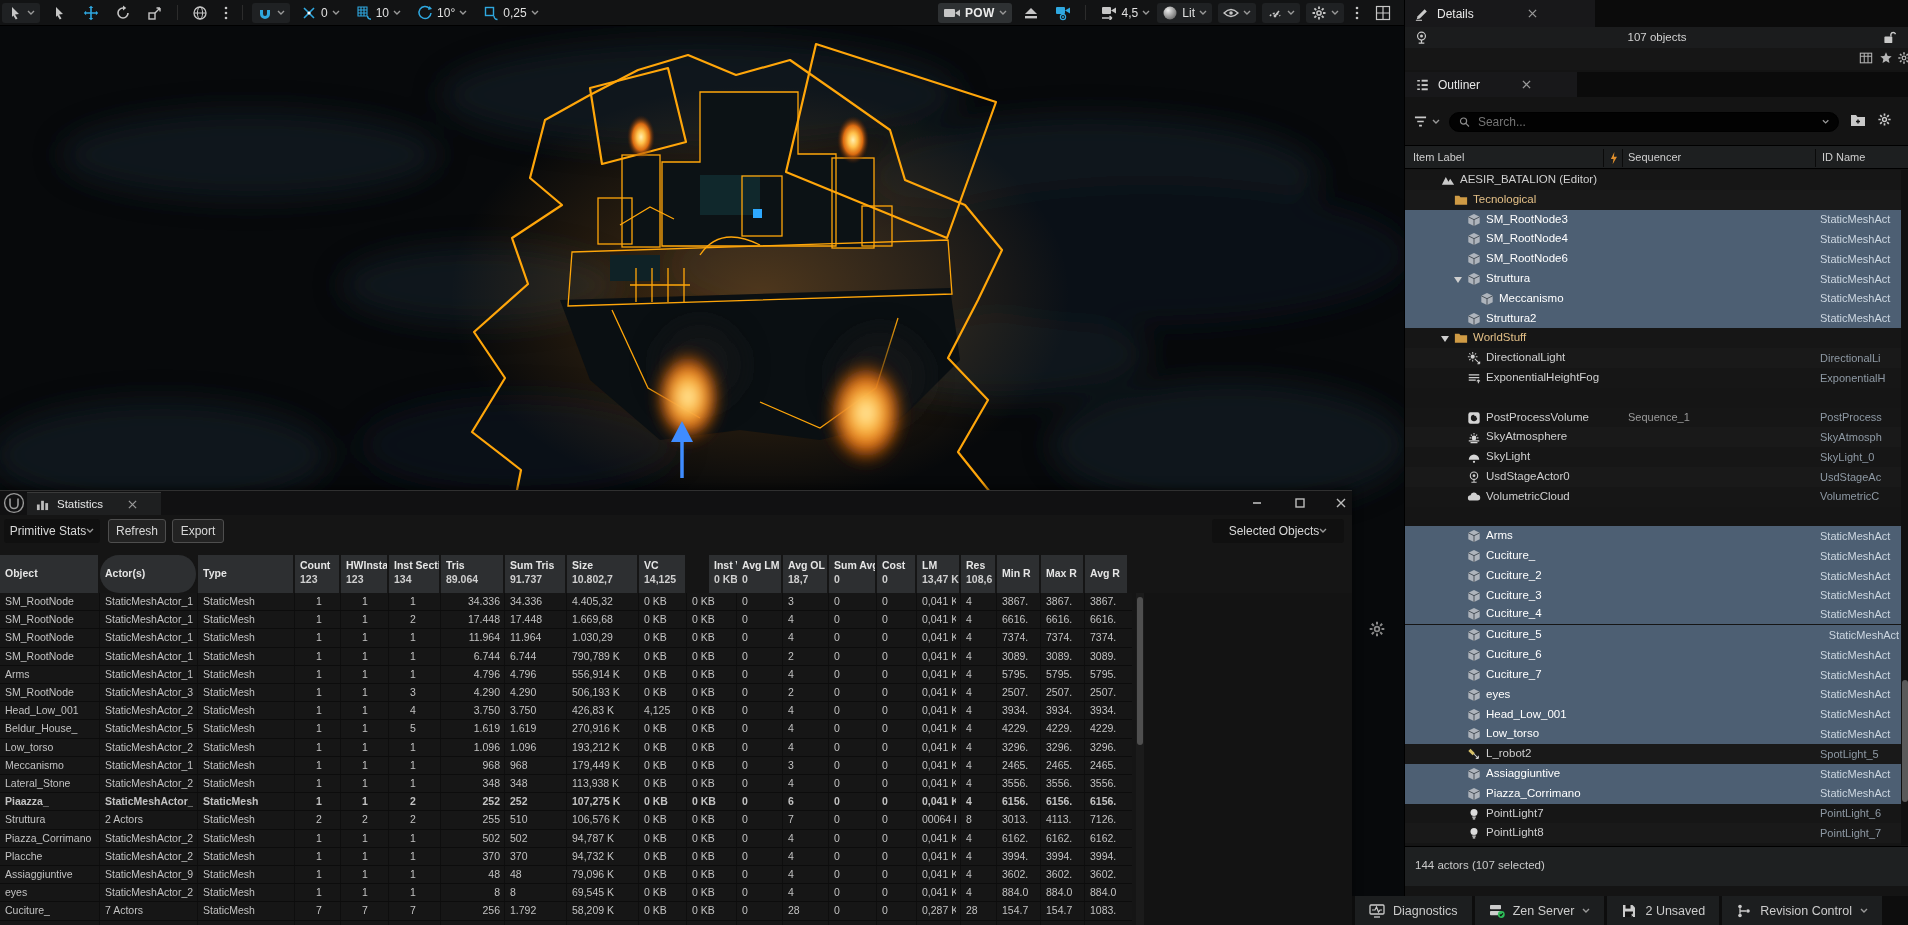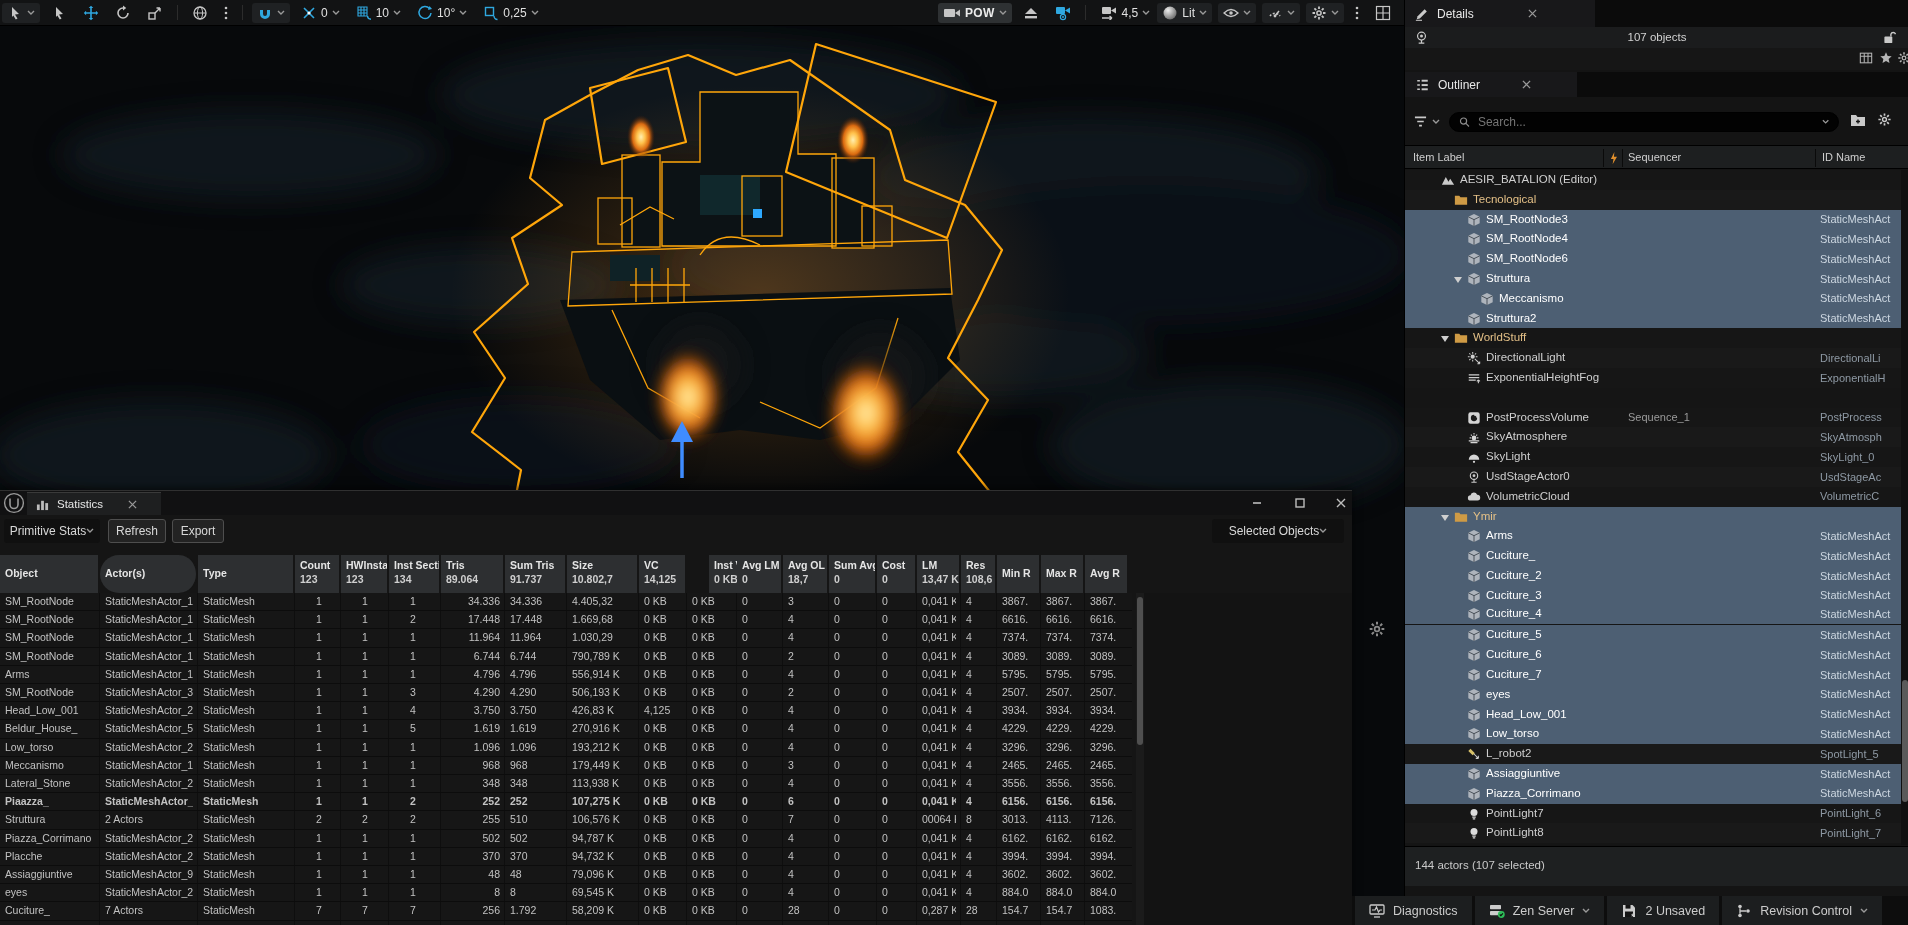--- a/index.html
+++ b/index.html
@@ -1303,33 +1303,20 @@
         </div>
         <div class="orow" style="top: 316.8px;">
           <div class="oicon ic" style="left: 62px;">
             <svg viewBox="0 0 16 12">
               <path d="M4 10 a3 3 0 0 1 0 -6 a4 4 0 0 1 7.6 -0.6 A2.8 2.8 0 0 1 12 10 Z" fill="#cfcfcf"></path>
             </svg>
           </div>
           <div class="olabel" style="left: 81px;">VolumetricCloud</div>
           <div class="oid">VolumetricC</div>
         </div>
-        <div class="orow alt sel folderrow" style="top: 336.6px;">
-          <div class="otri ic" style="left: 36px;">
-            <svg viewBox="0 0 8 6">
-              <path d="M0 0 h8 L4 6 Z" fill="#cfcfcf"></path>
-            </svg>
-          </div>
-          <div class="oicon ic" style="left: 49px;">
-            <svg viewBox="0 0 16 13">
-              <path d="M1 1.5 h5 l1.4 1.8 H15 V12 H1 Z" fill="#cf9b45"></path>
-            </svg>
-          </div>
-          <div class="olabel" style="left: 68px;">Ymir</div>
-        </div>
         <div class="orow sel" style="top: 356.4px;">
           <div class="oicon ic" style="left: 62px;">
             <svg viewBox="0 0 16 16">
               <path d="M8 1.2 L14.5 4.4 V11.6 L8 14.8 L1.5 11.6 V4.4 Z" fill="#aeb4bc"></path>
               <path d="M1.5 4.4 L8 7.6 L14.5 4.4 M8 7.6 V14.8" stroke="#3c434c" stroke-width="1" fill="none"></path>
             </svg>
           </div>
           <div class="olabel" style="left: 81px;">Arms</div>
           <div class="oid">StaticMeshAct</div>
         </div>
@@ -1366,21 +1353,21 @@
         <div class="orow sel" style="top: 434px; padding-left: 22px;">
           <div class="oicon ic" style="left: 62px;">
             <svg viewBox="0 0 16 16">
               <path d="M8 1.2 L14.5 4.4 V11.6 L8 14.8 L1.5 11.6 V4.4 Z" fill="#aeb4bc"></path>
               <path d="M1.5 4.4 L8 7.6 L14.5 4.4 M8 7.6 V14.8" stroke="#3c434c" stroke-width="1" fill="none"></path>
             </svg>
           </div>
           <div class="olabel" style="left: 81px;">Cuciture_4</div>
           <div class="oid">StaticMeshAct</div>
         </div>
-        <div class="orow alt sel" style="top: 455.4px;">
+        <div class="orow alt sel" style="top: 455.4px; text-align: center;">
           <div class="oicon ic" style="left: 62px;">
             <svg viewBox="0 0 16 16">
               <path d="M8 1.2 L14.5 4.4 V11.6 L8 14.8 L1.5 11.6 V4.4 Z" fill="#aeb4bc"></path>
               <path d="M1.5 4.4 L8 7.6 L14.5 4.4 M8 7.6 V14.8" stroke="#3c434c" stroke-width="1" fill="none"></path>
             </svg>
           </div>
           <div class="olabel" style="left: 81px;">Cuciture_5</div>
           <div class="oid">StaticMeshAct</div>
         </div>
         <div class="orow sel" style="top: 475.2px;">

